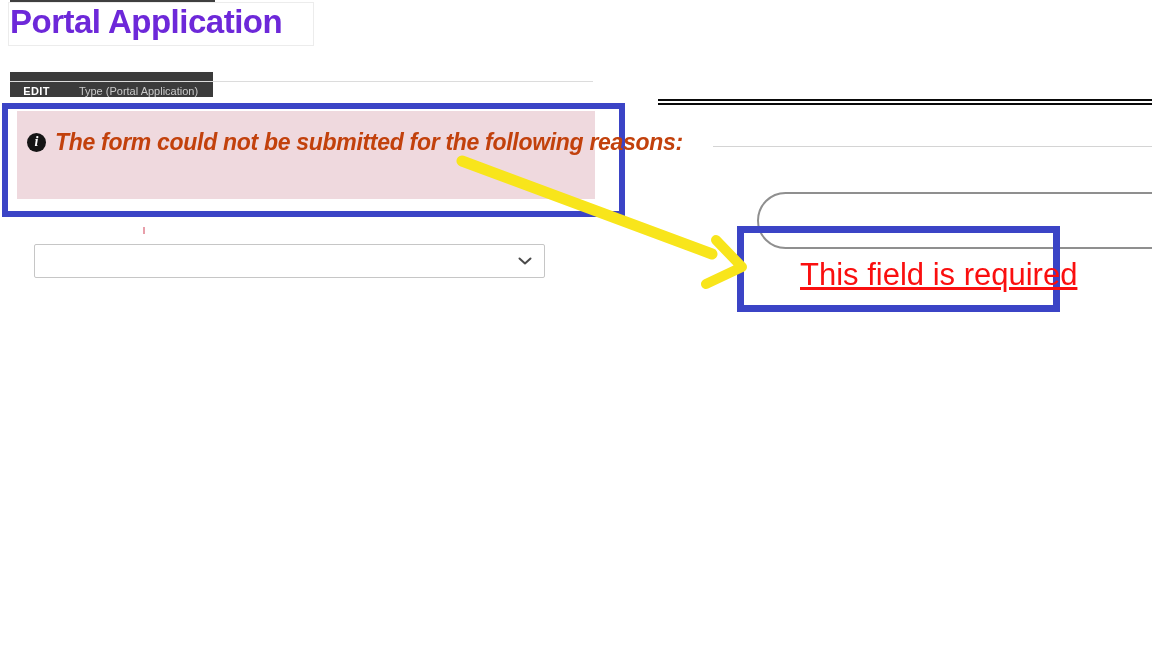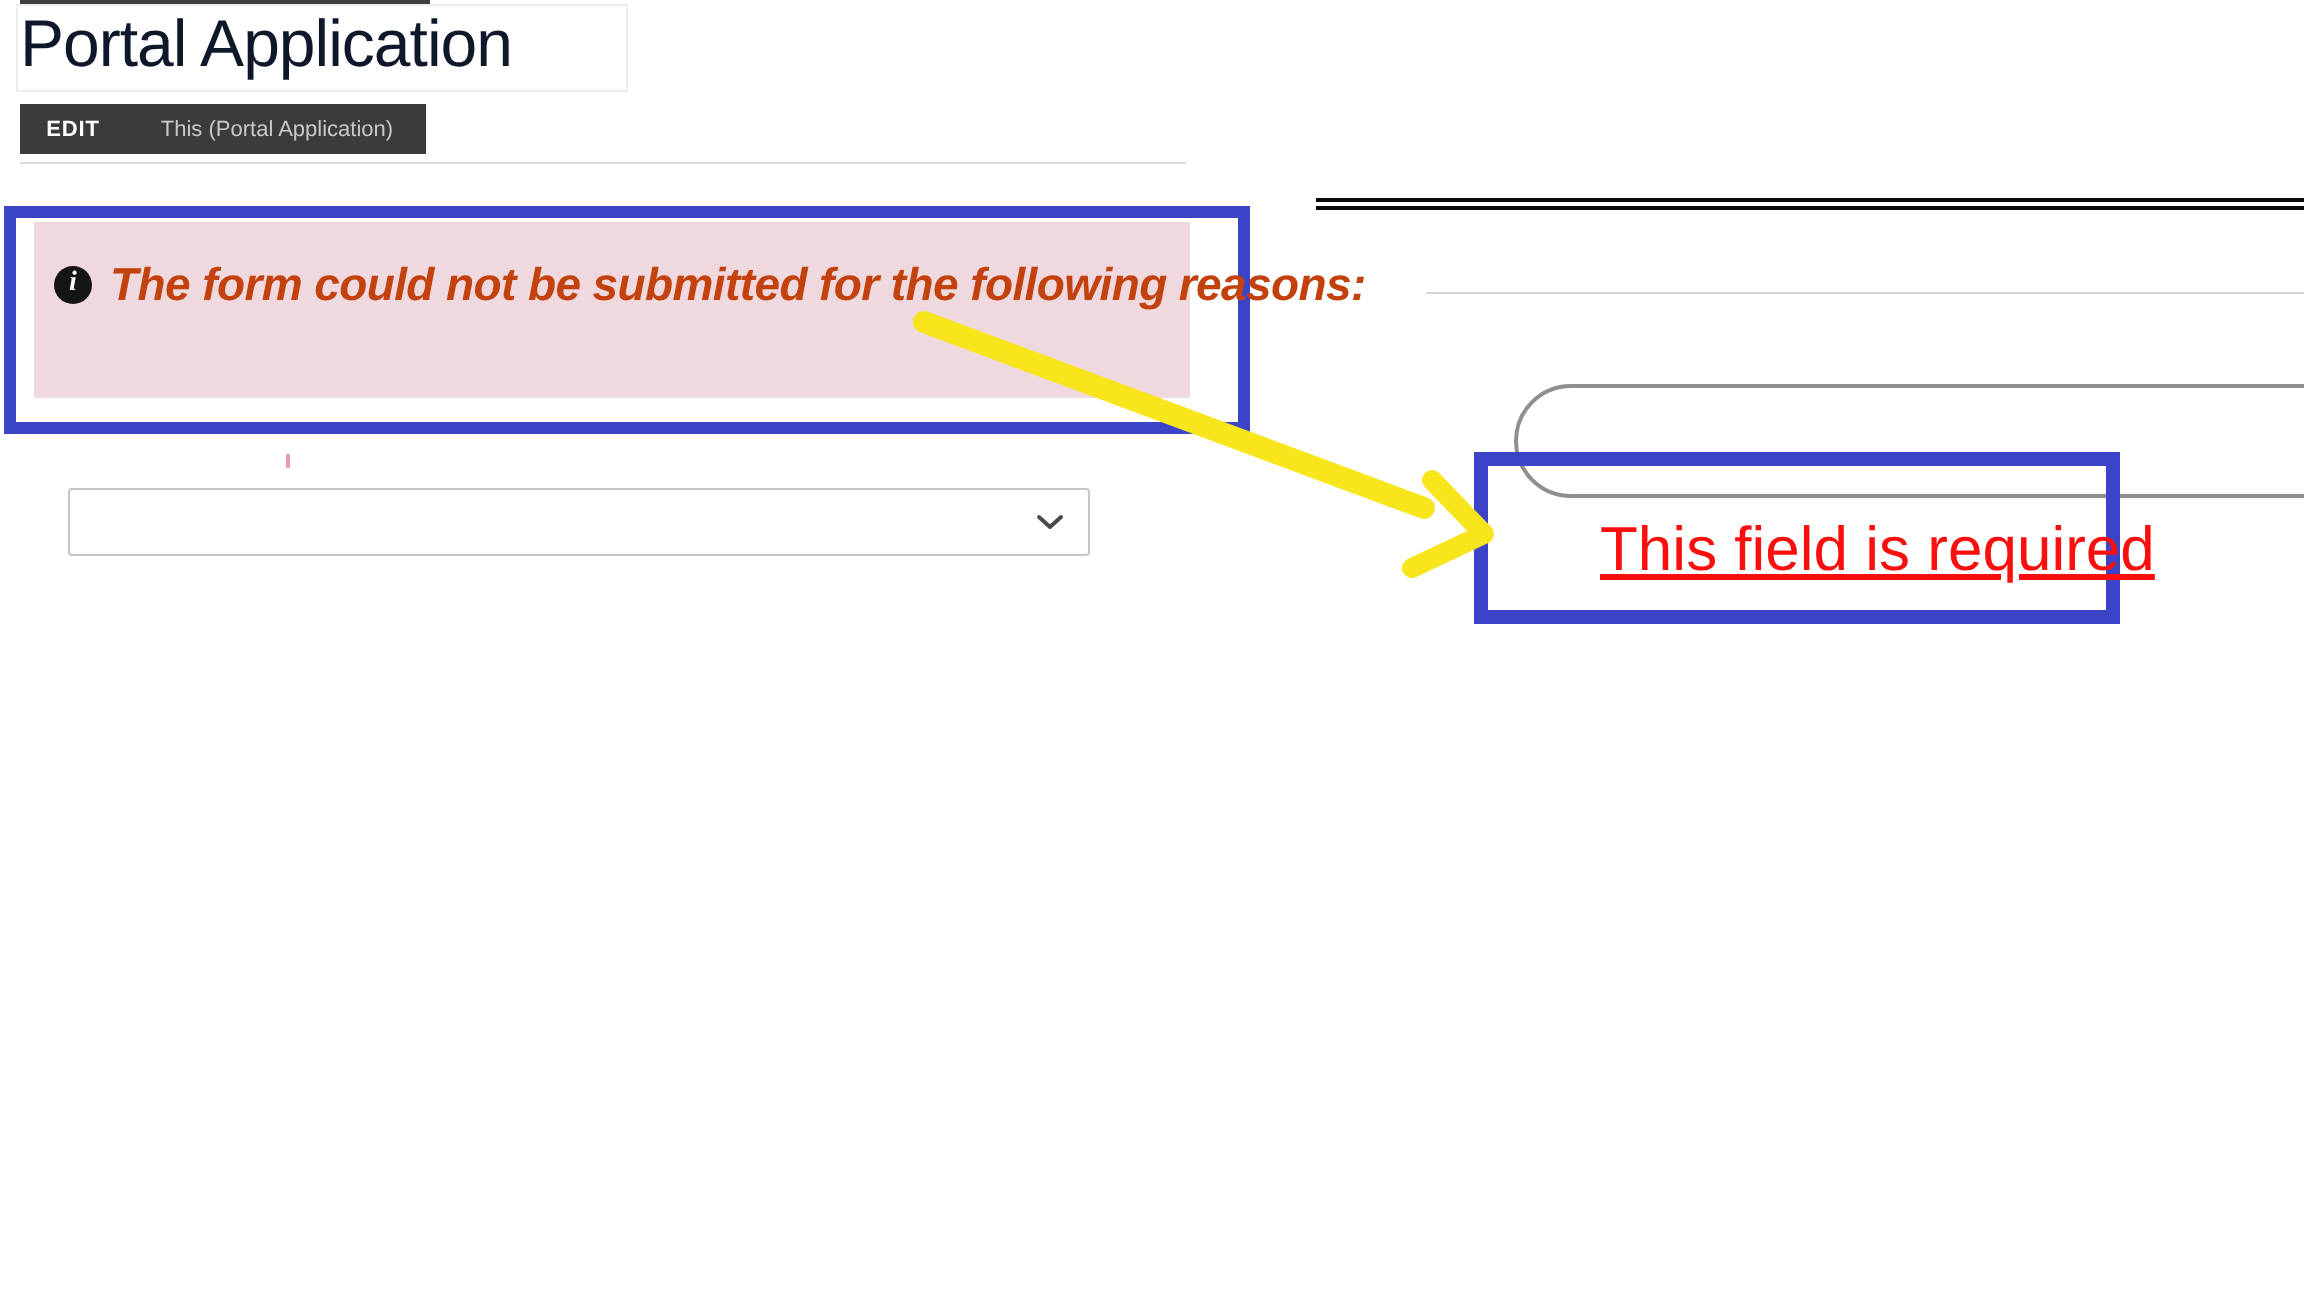--- a/index.html
+++ b/index.html
@@ -4,25 +4,25 @@
 <style>
   * { margin:0; padding:0; box-sizing:border-box; }
   html,body { width:1152px; height:648px; background:#fff; overflow:hidden;
               font-family:"Liberation Sans", sans-serif; }
   #page { position:relative; width:1152px; height:648px; background:#fff; overflow:hidden; }
 
   
   .top-line { position:absolute; left:10px; top:0; width:205px; height:2px; background:#3f3f3f; }
   .heading-box { position:absolute; left:8px; top:2px; width:306px; height:44px;
                  background:#fff; border:1px solid #ececec; }
-  .page-title { position:absolute; left:10px; top:3px; font-size:33px; font-weight:400;
-                color:#0f172a; letter-spacing:-0.5px; white-space:nowrap; }
+  .page-title { position:absolute; left:10px; top:3px; font-size:33px; font-weight:700;
+                color:#6d28d9; letter-spacing:-0.5px; white-space:nowrap; }
 
-  .tabbar { position:absolute; left:10px; top:52px; height:25px; display:flex;
-            background:var(--tab-bg,#3b3b3b); align-items:center; }
+  .tabbar { position:absolute; left:10px; top:72px; height:25px; display:flex;
+            background:var(--tab-bg,#3b3b3b); align-items:flex-end; }
   .tab { display:flex; align-items:center; justify-content:center; font-size:11px;
          white-space:nowrap; cursor:pointer; }
   .tab-edit { width:53px; color:var(--tab-text-active,#fff); font-weight:700; letter-spacing:.4px; }
   .tab-sep { width:1px; background:#5a5a5a; }
   .tab-copy { width:149px; color:var(--tab-text-inactive,#c9c9c9); }
   .tabs-underline { position:absolute; left:10px; top:81px; width:583px; height:1px; background:#dcdcdc; }
 
   .error-frame { position:absolute; left:2px; top:103px; width:623px; height:114px;
                  border:6px solid var(--highlight-blue,#3b44c6); background:#fff; }
   .banner { position:absolute; left:9px; top:2px; width:578px; height:88px;
@@ -66,21 +66,21 @@
 
 <div id="page">
 
   <div class="top-line"></div>
   <div class="heading-box"></div>
   <h1 class="page-title">Portal Application</h1>
 
   <div class="tabbar">
     <div class="tab tab-edit">EDIT</div>
     <div class="tab-sep"></div>
-    <div class="tab tab-copy">This (Portal Application)</div>
+    <div class="tab tab-copy">Type (Portal Application)</div>
   </div>
   <div class="tabs-underline"></div>
 
   <div class="error-frame">
     <div class="banner">
       <div class="banner-head">
         <span class="info-icon">i</span>
         <span class="banner-title">The form could not be submitted for the following reasons:</span>
       </div>
     </div>

